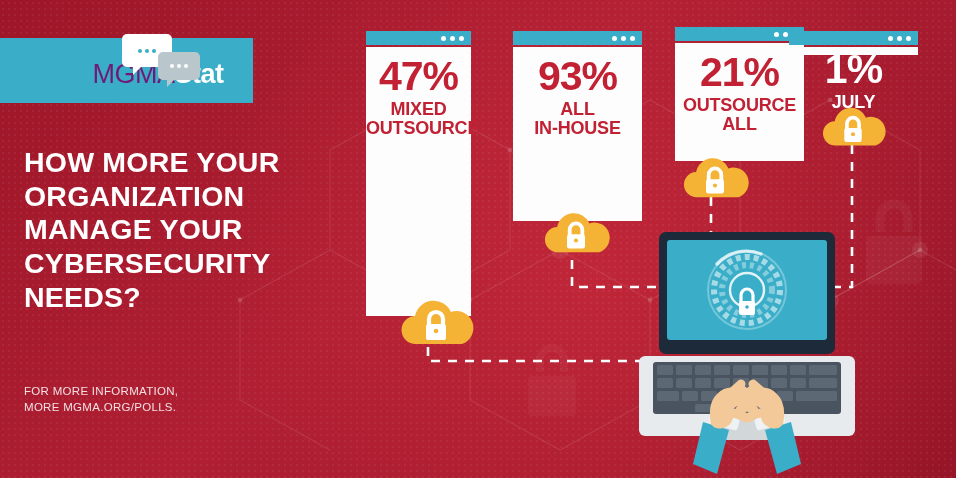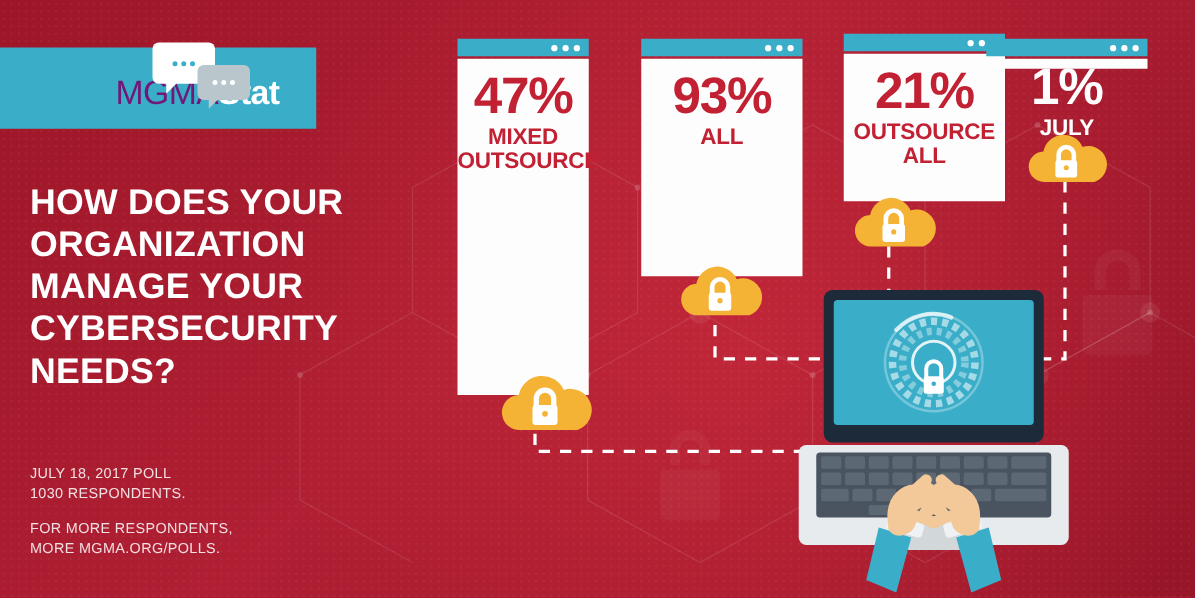--- a/index.html
+++ b/index.html
@@ -149,29 +149,25 @@
       <div class="dots">
         <span class="dot" style="background:#fff"></span>
         <span class="dot" style="background:#fff"></span>
         <span class="dot" style="background:#fff"></span>
       </div>
       <span class="tail" style="left:9px; bottom:-7px;
         border-left:8px solid #b9c6cc; border-bottom:8px solid transparent;"></span>
     </div>
   </div>
 
-  <div id="headline">HOW DOES YOUR ORGANIZATION MANAGE YOUR CYBERSECURITY NEEDS?</div>
+  <div id="headline">HOW MORE YOUR ORGANIZATION MANAGE YOUR CYBERSECURITY NEEDS?</div>
 
   <div id="footer">
-    <div class="blk">
-      <div>JULY 18, 2017 POLL</div>
-      <div>1030 RESPONDENTS.</div>
-    </div>
     <div class="blk second">
-      <div>FOR MORE RESPONDENTS,</div>
+      <div>FOR MORE INFORMATION,</div>
       <div>MORE MGMA.ORG/POLLS.</div>
     </div>
   </div>
 
   <svg class="dash" style="left:0; top:0; width:956px; height:478px;" viewBox="0 0 956 478">
     <g stroke="#ffffff" stroke-width="2.6" fill="none" stroke-dasharray="9 8" stroke-linecap="butt">
       <path d="M428 330 L428 361 L672 361"></path>
       <path d="M572 243 L572 287 L672 287"></path>
       <path d="M711 197 L711 287 L690 287"></path>
       <path d="M852 145 L852 287 L790 287"></path>
@@ -196,20 +192,21 @@
   <div class="card" style="left:513px; top:31px; width:129px; height:190px;">
     <div class="titlebar">
       <i></i>
         <i></i>
         <i></i>
     </div>
     <div class="body" style="height:174px;">
       <div class="pct">93%</div>
       <div class="lbl">
         <div>ALL</div>
+        <div>IN-HOUSE</div>
       </div>
     </div>
   </div>
 
   <div class="card" style="left:651px; top:27px; width:129px; height:134px;margin-left:24px;">
     <div class="titlebar">
       <i></i>
         <i></i>
         <i></i>
     </div>

